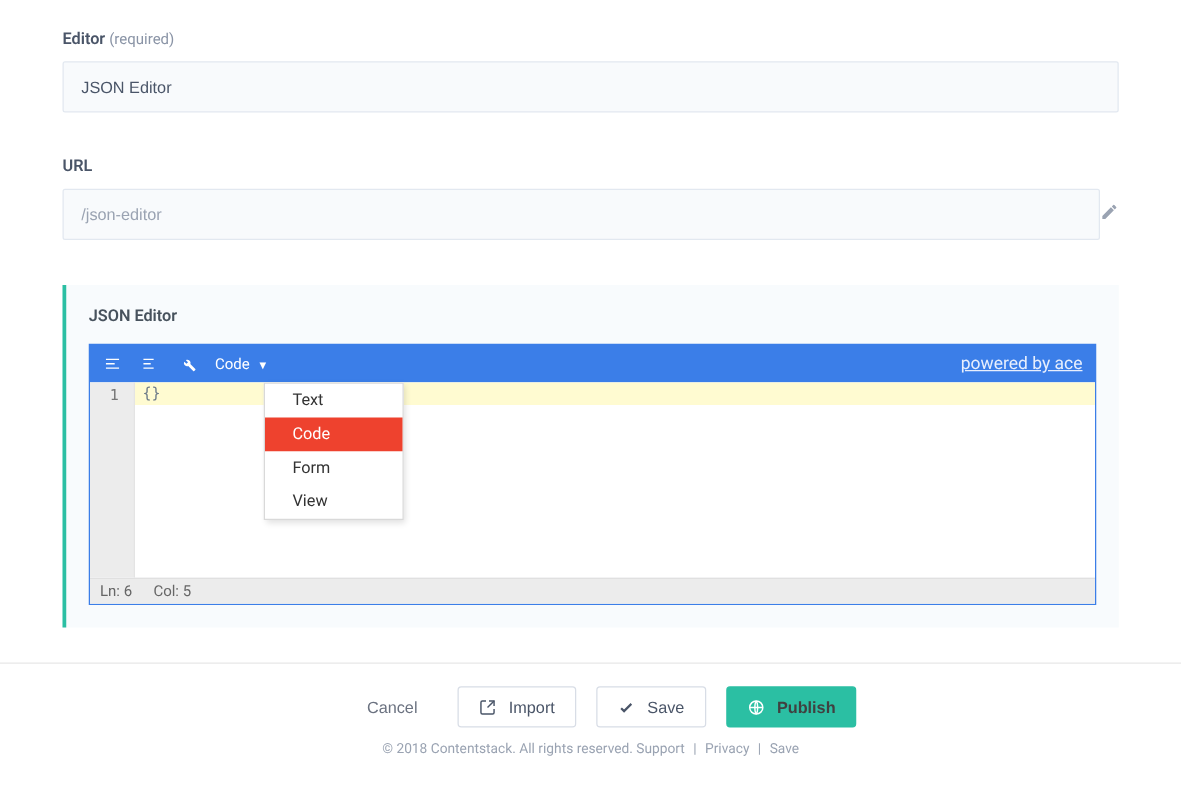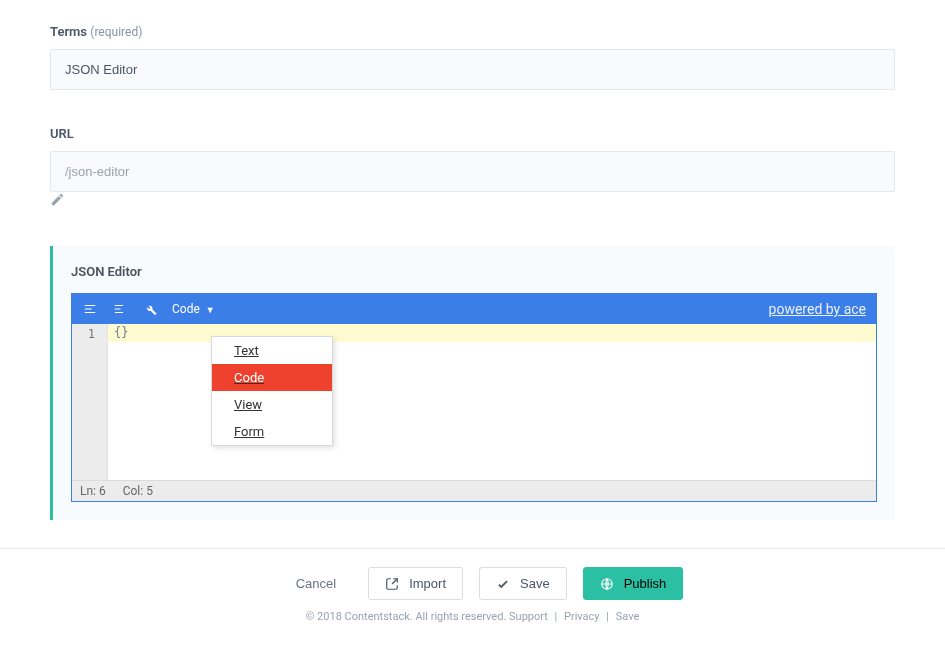--- a/index.html
+++ b/index.html
@@ -22,22 +22,22 @@
       margin-bottom: 10px;
       font-size: 13px;
     }
     .form-label .req {
       font-weight: 400;
       color: #8a94a6;
       font-size: 12px;
     }
     .field-row {
       display: flex;
+      align-items: center;
       gap: 0;
-      flex-direction: column;
     }
     .form-input {
       flex: 1;
       width: 100%;
       padding: 12px 14px;
       border: 1px solid #e2e8f0;
       background: #f8fafc;
       color: #4a5568;
       font-size: 13px;
       border-radius: 2px;
@@ -134,28 +134,27 @@
       position: absolute;
       left: 6px;
       top: 1px;
       font-family: Menlo, Monaco, Consolas, monospace;
       font-size: 12px;
       color: #6d7b89;
     }
 
     .dropdown-menu {
       position: absolute;
-      top: 12px;
+      top: 0;
       left: 103px;
-      width: 122px;
+      width: 112px;
       background: #fff;
       border: 1px solid #d9d9d9;
       box-shadow: 2px 2px 5px rgba(0,0,0,0.12);
       z-index: 10;
-      text-decoration: underline;
     }
     .dropdown-item {
       padding: 6px 0 6px 22px;
       font-size: 13px;
       color: #333;
       cursor: pointer;
     }
     .dropdown-item.selected {
       background: #ee422e;
       color: #fff;
@@ -191,23 +190,23 @@
       color: #4a5568;
       cursor: pointer;
     }
     .btn.link {
       border: none;
       background: transparent;
       color: #6b7280;
     }
     .btn.primary {
       background: #2bbfa3;
-      color: #000000;
+      color: #404040;
       border-color: #2bbfa3;
-      font-weight: 400;
+      font-weight: 700;
     }
     .btn .ico {
       width: 14px;
       height: 14px;
       display: inline-flex;
       align-items: center;
       justify-content: center;
     }
 
     .footer {
@@ -219,21 +218,21 @@
     .footer .sep { margin: 0 4px; }
     .footer a { color: #9aa3b2; text-decoration: none; }
   </style>
 </head>
 <body>
 
 <div class="container">
 
   <div class="form-group">
     <label class="form-label">
-      <span>Terms</span>
+      <span>Editor</span>
       <span class="req">(required)</span>
     </label>
     <input class="form-input" type="text" value="JSON Editor" style="">
   </div>
 
   <div class="form-group">
     <label class="form-label">URL</label>
     <div class="field-row">
       <input class="form-input placeholder-like" type="text" value="/json-editor" style="">
       <span class="pencil-btn">
@@ -276,22 +275,22 @@
         <div class="gutter">
           <div>1</div>
         </div>
         <div class="code-area">
           <div class="active-line"></div>
           <div class="code-text">{}</div>
 
           <div class="dropdown-menu">
             <div class="dropdown-item">Text</div>
             <div class="dropdown-item selected">Code</div>
+            <div class="dropdown-item">Form</div>
             <div class="dropdown-item">View</div>
-            <div class="dropdown-item">Form</div>
           </div>
         </div>
       </div>
 
       <div class="editor-status">
         <span>Ln: 6</span>
         <span>Col: 5</span>
       </div>
     </div>
   </div>

